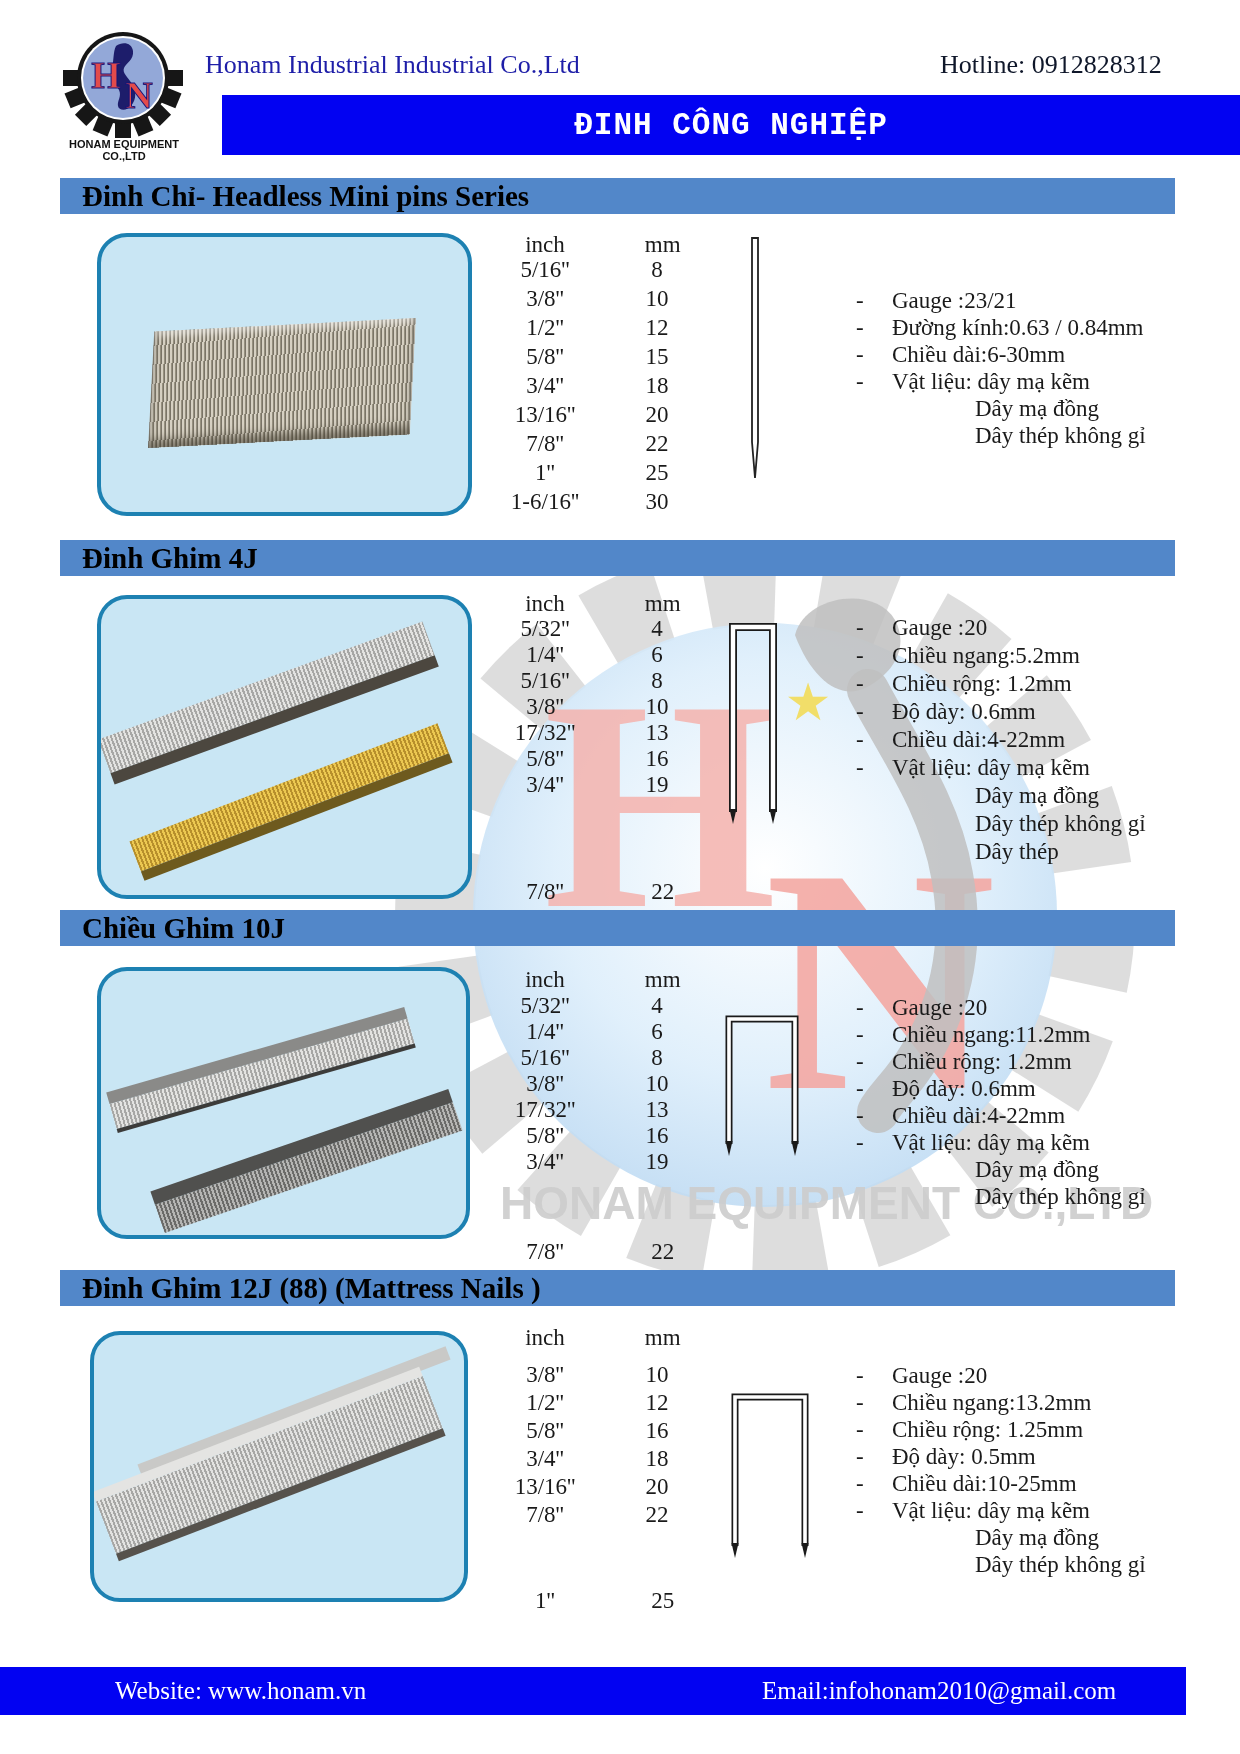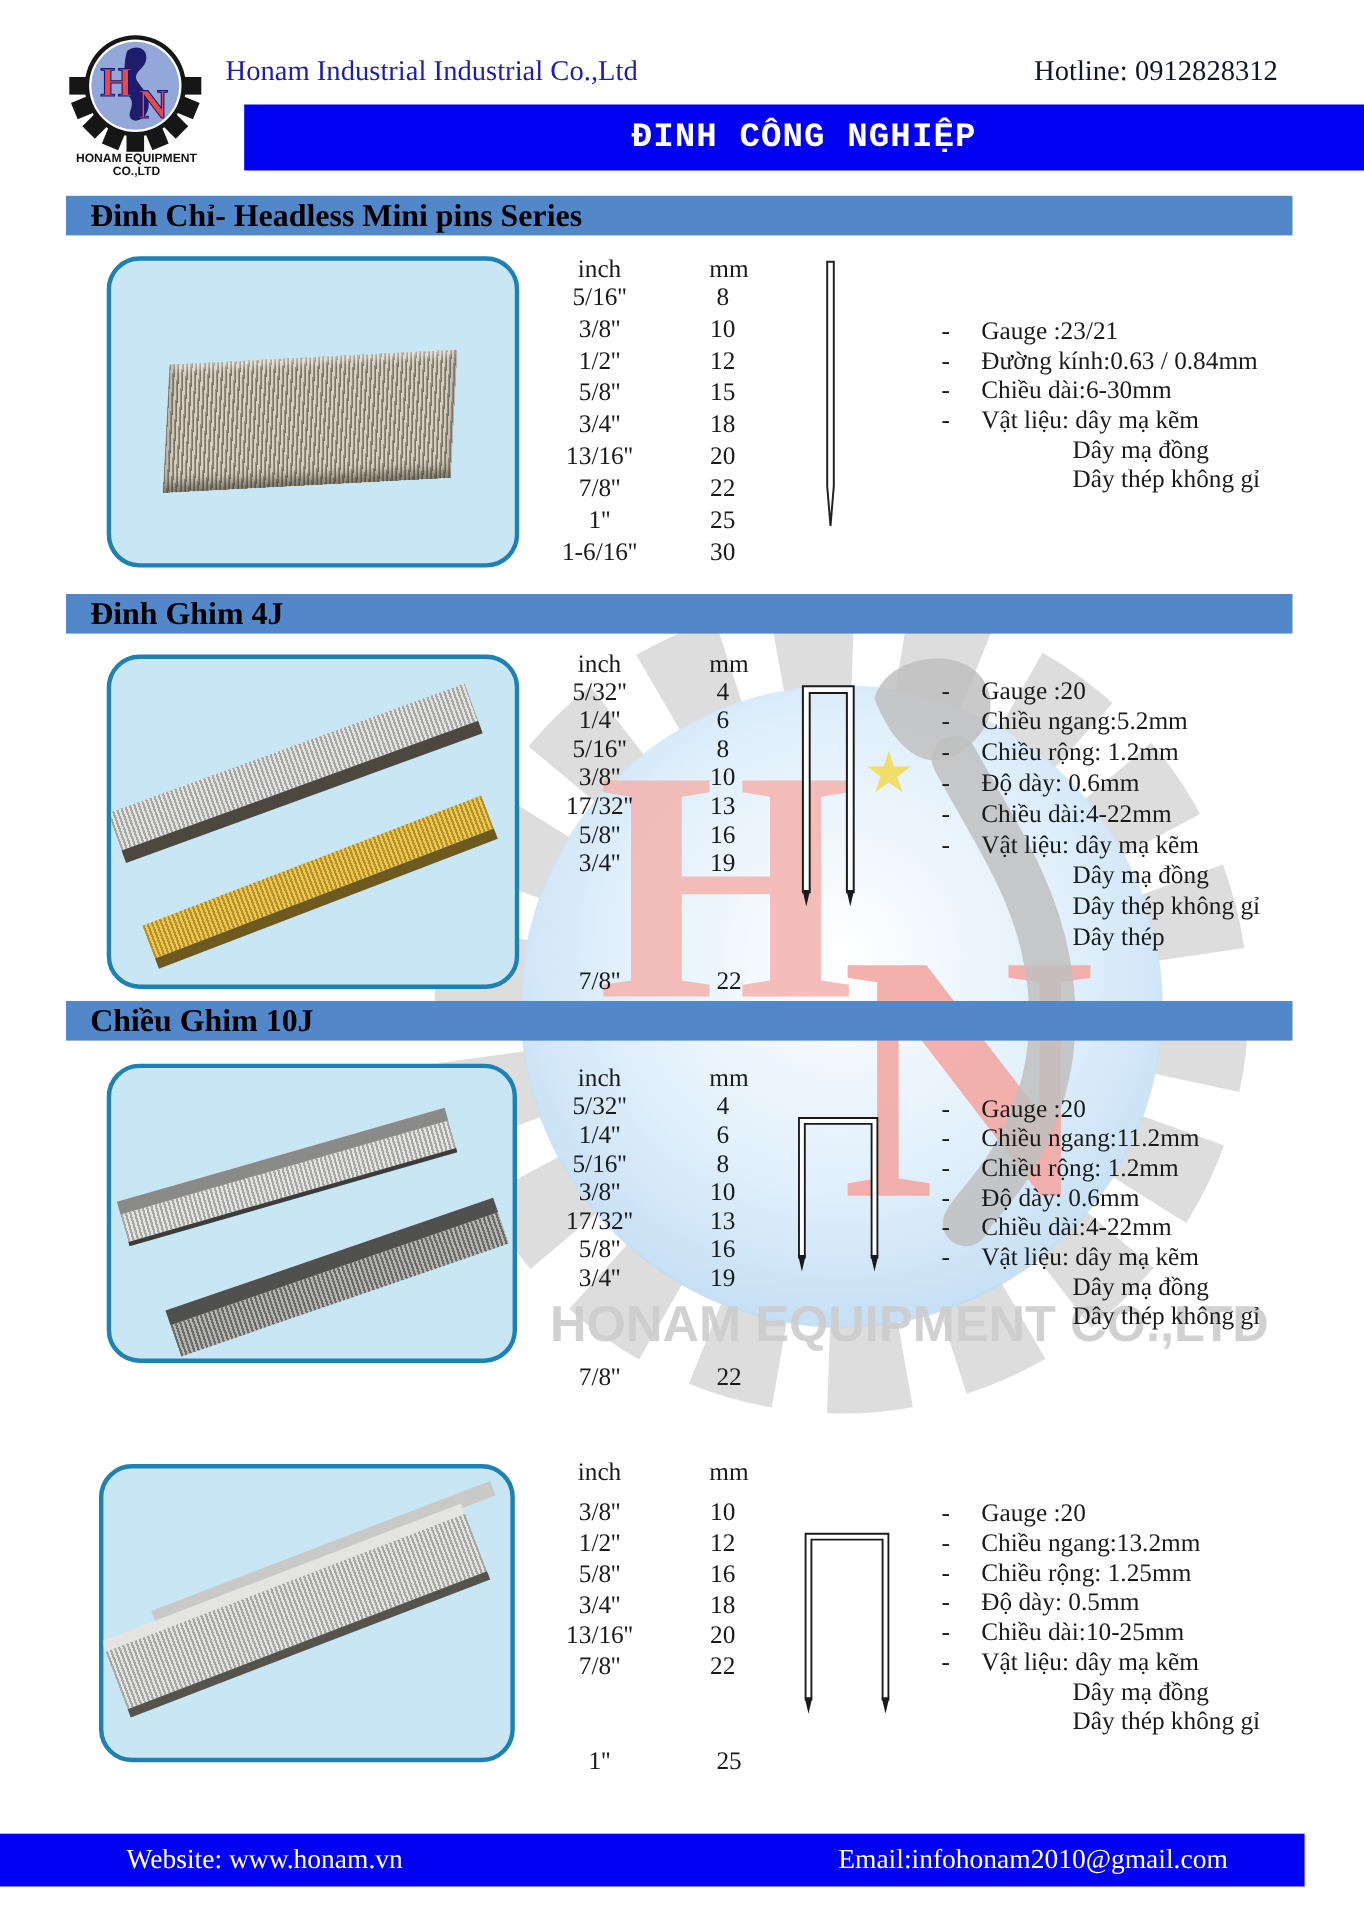--- a/index.html
+++ b/index.html
@@ -425,20 +425,23 @@
 
         <div class="spec-line">
           <span class="spec-text">Dây mạ đồng</span>
         </div>
 
         <div class="spec-line">
           <span class="spec-text">Dây thép không gỉ</span>
         </div>
       </div>
 
+    <div class="sec-bar" style="top:1270px">
+      <span class="sec-title">Đinh Ghim 12J (88) (Mattress Nails )</span>
+    </div>
     <div class="imgbox" style="left:90px;top:1331px;width:378px;height:271px">
       <div class="art" style="left:35px;top:70px;width:330px;height:14px;transform:rotate(-21deg);background:#c9c9c7"></div>
       <div class="art stripe-silver" style="left:0px;top:92px;width:350px;height:56px;transform:rotate(-21deg);border-top:10px solid #e4e4e2;border-bottom:8px solid #56524c"></div>
     </div>
     <div class="thead" style="left:470px;top:1325px">
       <span class="c-inch">inch</span>
       <span class="c-mm">mm</span>
     </div>
     <div class="trows" style="left:470px;top:1360px;--rh:28px">
 

